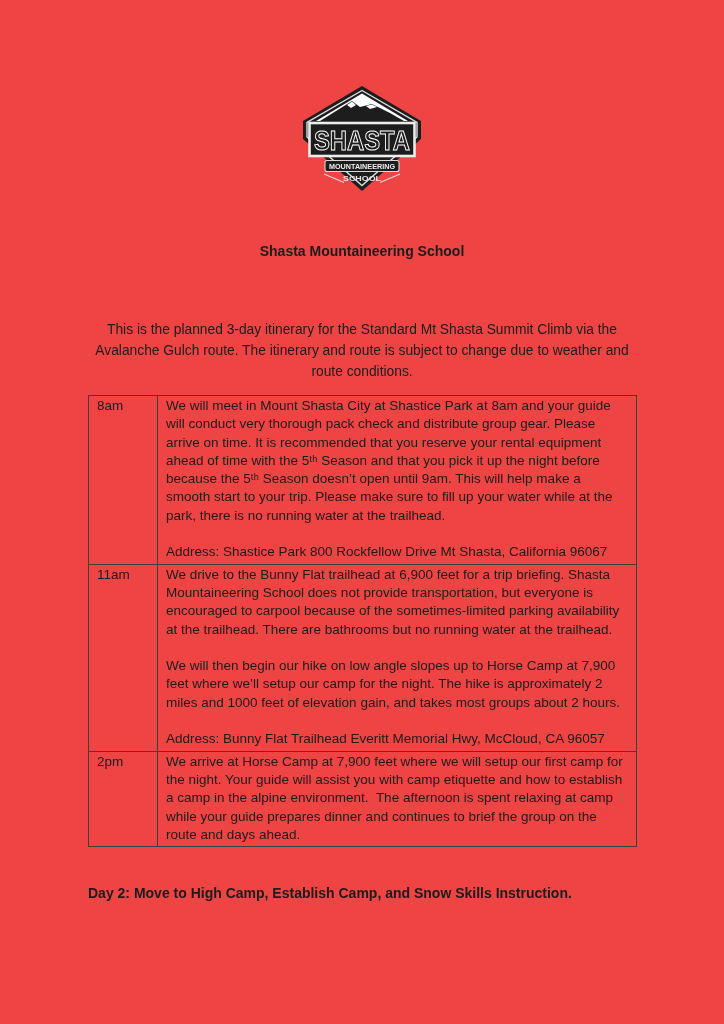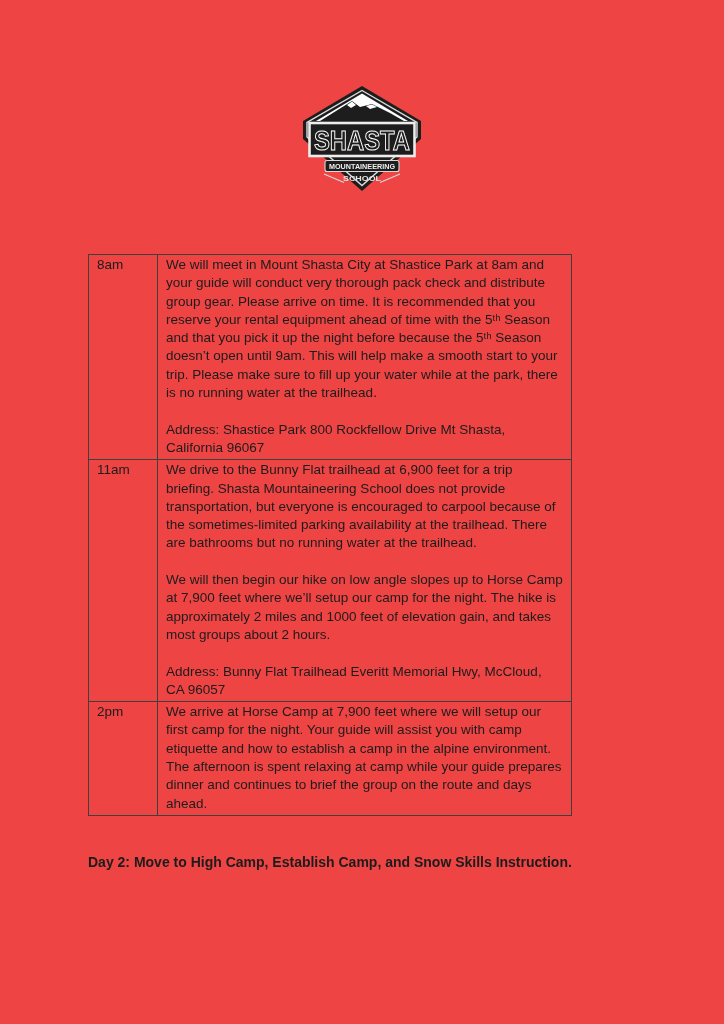--- a/index.html
+++ b/index.html
@@ -42,21 +42,21 @@
     font-weight: bold;
     line-height: 21px;
     white-space: pre-wrap;
   }
   .section-0 { margin-top: 13px; }
   .section-0 .itinerary-table { margin-top: 9px; }
   .section-1 { margin-top: 36px; }
 
   table.itinerary-table {
     border-collapse: collapse;
-    width: 484px;
+    width: 549px;
     table-layout: fixed;
   }
   td {
     border: 1px solid #3f3f3f;
     vertical-align: top;
     font-size: 13.5px;
     line-height: 18.3px;
     padding: 1px 8px 2px 8px;
     white-space: pre-wrap;
   }
@@ -89,22 +89,24 @@
       <text x="62" y="82.8" text-anchor="middle" font-size="6.3" font-weight="bold" font-family="Liberation Sans, DejaVu Sans, sans-serif" fill="#eeeeee" textLength="66" lengthAdjust="spacingAndGlyphs">MOUNTAINEERING</text>
 
       <text x="62" y="95" text-anchor="middle" font-size="7.4" font-weight="bold" font-family="Liberation Sans, DejaVu Sans, sans-serif" fill="#e4e4e4" textLength="38" lengthAdjust="spacingAndGlyphs">SCHOOL</text>
 
       <line x1="24" y1="88" x2="44" y2="96.5" stroke="#d8d8d8" stroke-width="1.2"></line>
       <line x1="80" y1="96.5" x2="100" y2="88" stroke="#d8d8d8" stroke-width="1.2"></line>
     </svg>
   </div>
 
   <div class="title-block">
+    <div>Shasta Mountaineering School</div>
   </div>
 
+  <p class="intro">This is the planned 3-day itinerary for the Standard Mt Shasta Summit Climb via the Avalanche Gulch route. The itinerary and route is subject to change due to weather and route conditions.</p>
 
   <div class="content" id="sections">
   <section class="day-section section-0">
     <table class="itinerary-table">
       <tbody>
   <tr>
     <td class="time-cell">8am</td>
     <td class="desc-cell"><div class="para">We will meet in Mount Shasta City at Shastice Park at 8am and your guide will conduct very thorough pack check and distribute group gear. Please arrive on time. It is recommended that you reserve your rental equipment ahead of time with the 5ᵗʰ Season and that you pick it up the night before because the 5ᵗʰ Season doesn’t open until 9am. This will help make a smooth start to your trip. Please make sure to fill up your water while at the park, there is no running water at the trailhead.</div><div class="para">Address: Shastice Park 800 Rockfellow Drive Mt Shasta, California 96067</div></td>
   </tr>
 

